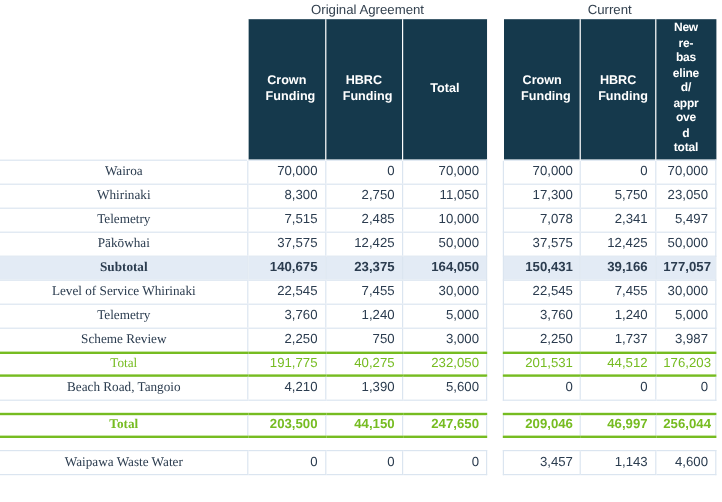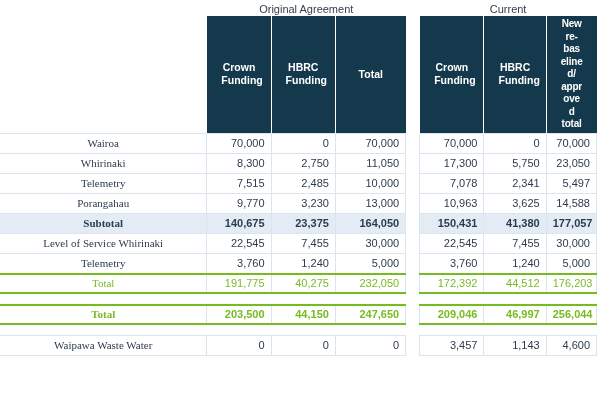--- a/index.html
+++ b/index.html
@@ -145,37 +145,37 @@
         <td class="lbl">Telemetry</td>
         <td class="num">7,515</td>
         <td class="num">2,485</td>
         <td class="num glast">10,000</td>
         <td class="gap"></td>
         <td class="num">7,078</td>
         <td class="num">2,341</td>
         <td class="num glast">5,497</td>
       </tr>
       <tr class="normal">
-        <td class="lbl">Porangahau</td>
-        <td class="num">9,770</td>
-        <td class="num">3,230</td>
-        <td class="num glast">13,000</td>
-        <td class="gap"></td>
-        <td class="num">10,963</td>
-        <td class="num">3,625</td>
-        <td class="num glast">14,588</td>
+        <td class="lbl">Pākōwhai</td>
+        <td class="num">37,575</td>
+        <td class="num">12,425</td>
+        <td class="num glast">50,000</td>
+        <td class="gap"></td>
+        <td class="num">37,575</td>
+        <td class="num">12,425</td>
+        <td class="num glast">50,000</td>
       </tr>
       <tr class="subtotal">
         <td class="lbl">Subtotal</td>
         <td class="num">140,675</td>
         <td class="num">23,375</td>
         <td class="num glast">164,050</td>
         <td class="gap"></td>
         <td class="num">150,431</td>
-        <td class="num">41,380</td>
+        <td class="num">39,166</td>
         <td class="num glast">177,057</td>
       </tr>
       <tr class="normal">
         <td class="lbl">Level of Service Whirinaki</td>
         <td class="num">22,545</td>
         <td class="num">7,455</td>
         <td class="num glast">30,000</td>
         <td class="gap"></td>
         <td class="num">22,545</td>
         <td class="num">7,455</td>
@@ -183,30 +183,50 @@
       </tr>
       <tr class="normal">
         <td class="lbl">Telemetry</td>
         <td class="num">3,760</td>
         <td class="num">1,240</td>
         <td class="num glast">5,000</td>
         <td class="gap"></td>
         <td class="num">3,760</td>
         <td class="num">1,240</td>
         <td class="num glast">5,000</td>
+      </tr>
+      <tr class="normal">
+        <td class="lbl">Scheme Review</td>
+        <td class="num">2,250</td>
+        <td class="num">750</td>
+        <td class="num glast">3,000</td>
+        <td class="gap"></td>
+        <td class="num">2,250</td>
+        <td class="num">1,737</td>
+        <td class="num glast">3,987</td>
       </tr>
       <tr class="total">
         <td class="lbl">Total</td>
         <td class="num">191,775</td>
         <td class="num">40,275</td>
         <td class="num glast">232,050</td>
         <td class="gap"></td>
-        <td class="num">172,392</td>
+        <td class="num">201,531</td>
         <td class="num">44,512</td>
         <td class="num glast">176,203</td>
+      </tr>
+      <tr class="normal">
+        <td class="lbl">Beach Road, Tangoio</td>
+        <td class="num">4,210</td>
+        <td class="num">1,390</td>
+        <td class="num glast">5,600</td>
+        <td class="gap"></td>
+        <td class="num">0</td>
+        <td class="num">0</td>
+        <td class="num glast">0</td>
       </tr>
       <tr class="spacer">
         <td></td>
         <td></td>
         <td></td>
         <td></td>
         <td class="gap"></td>
         <td></td>
         <td></td>
         <td></td>

